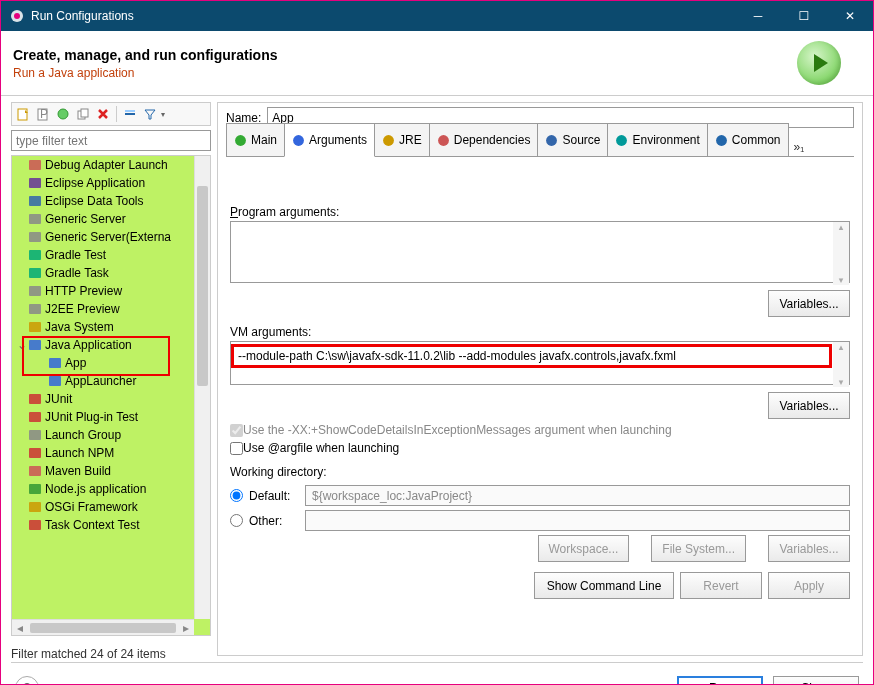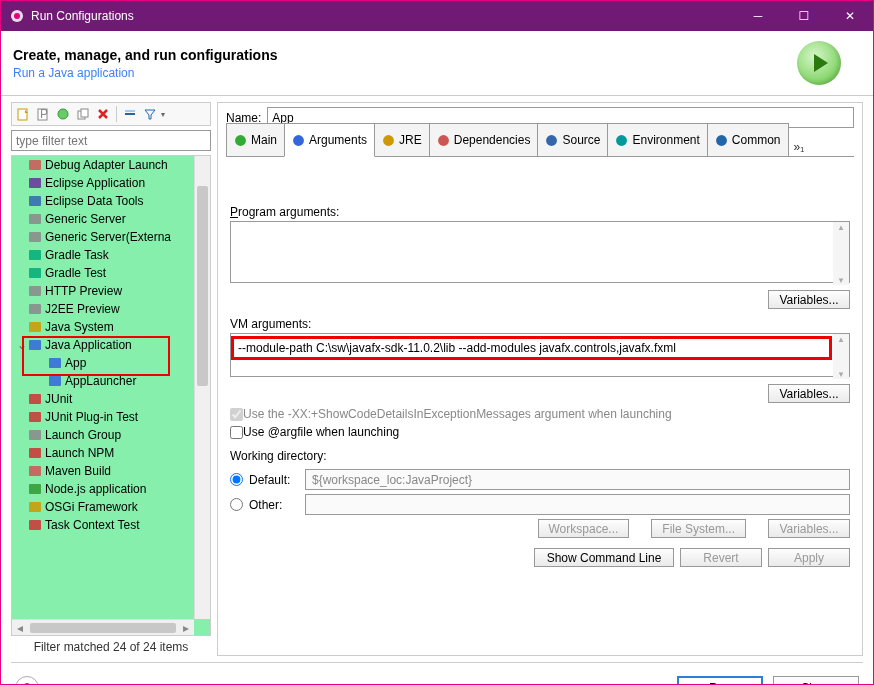--- a/index.html
+++ b/index.html
@@ -1,64 +1,64 @@
 <!DOCTYPE html>
 <html><head>
 <meta charset="utf-8">
 <style>
 * { box-sizing: border-box; margin: 0; padding: 0; font-family: "Segoe UI", Tahoma, sans-serif; font-size: 12px; }
 body { background: #fff; width: 874px; height: 685px; overflow: hidden; border: 1px solid #e6007e; }
-.titlebar { height: 30px; background: #701a75; display: flex; align-items: center; padding-left: 8px; color: #fff; }
+.titlebar { height: 30px; background: #0c4a6e; display: flex; align-items: center; padding-left: 8px; color: #fff; }
 .titlebar .icon { width: 16px; height: 16px; margin-right: 6px; }
 .titlebar .title { flex: 1; color: #fff; }
 .titlebar .wbtn { width: 46px; height: 30px; display: flex; align-items: center; justify-content: center; color: #fff; }
 .header { padding: 10px 32px 10px 12px; border-bottom: 1px solid #ccc; display: flex; align-items: center; background: #fff; }
 .header-text { flex: 1; }
 .header h1 { font-size: 14px; font-weight: bold; color: #000; margin-bottom: 3px; }
-.header .sub { color: #3b82f6; }
+.header .sub { color: #c2410c; }
 .run-circle { width: 44px; height: 44px; border-radius: 50%; background: radial-gradient(circle at 40% 35%, #d6f5c9, #5cc63a); display: flex; align-items: center; justify-content: center; box-shadow: inset -2px -2px 4px rgba(0,0,0,0.15); }
 .run-circle::after { content: ""; border-left: 14px solid #2a7a0f; border-top: 9px solid transparent; border-bottom: 9px solid transparent; margin-left: 4px; }
 .body { display: flex; height: 560px; padding: 6px 10px 0 10px; gap: 6px; }
 .left { width: 200px; display: flex; flex-direction: column; }
 .toolbar { height: 24px; border: 1px solid #ccc; display: flex; align-items: center; gap: 2px; padding: 0 2px; background: #f8f8f8; }
 .tbtn { width: 18px; height: 18px; display: flex; align-items: center; justify-content: center; }
 .filterbox { margin-top: 4px; }
 .filterbox input { width: 100%; height: 21px; border: 1px solid #999; padding: 1px 4px; color: #0f172a; }
-.tree-wrap { flex: 1; border: 1px solid #ccc; margin-top: 4px; overflow: hidden; position: relative; background: #86efac; }
+.tree-wrap { flex: 1; border: 1px solid #ccc; margin-top: 4px; overflow: hidden; position: relative; background: #bef264; }
 .tree { position: absolute; top: 0; left: 0; right: 16px; bottom: 16px; overflow: hidden; }
 .tree-item { height: 18px; display: flex; align-items: center; padding-left: 16px; white-space: nowrap; }
 .tree-item .exp { width: 12px; text-align: center; color: #666; margin-left: -12px; }
 .tree-item .ticon { width: 14px; height: 14px; margin-right: 3px; flex-shrink: 0; }
 .tree-item.indent1 { padding-left: 36px; }
 .tree-item.selected { background: transparent; }
 .highlight-box { border: 2px solid #e00; position: absolute; pointer-events: none; }
 .scroll-v { position: absolute; right: 0; top: 0; bottom: 16px; width: 16px; background: #f0f0f0; border-left: 1px solid #ddd; }
 .scroll-v .thumb { position: absolute; left: 2px; right: 2px; top: 30px; height: 200px; background: #c8c8c8; border-radius: 2px; }
 .scroll-h { position: absolute; left: 0; right: 16px; bottom: 0; height: 16px; background: #f0f0f0; border-top: 1px solid #ddd; display:flex; align-items:center; justify-content:space-between;}
 .scroll-h .arr { width:16px; text-align:center; color:#888;}
 .scroll-h .thumb-h { flex:1; margin:2px; height:10px; background:#c8c8c8; border-radius:2px;}
-.filter-status { height: 20px; padding-top: 4px; color: #333; text-align: center; }
+.filter-status { height: 20px; padding-top: 11px; color: #333; }
 .right { flex: 1; border: 1px solid #ccc; background: #fff; display: flex; flex-direction: column; padding: 4px 8px; }
 .name-row { display: flex; align-items: center; margin-bottom: 6px; }
 .name-row label { margin-right: 6px; }
 .name-row input { flex: 1; height: 21px; border: 1px solid #999; padding: 1px 4px; }
 .tabs { display: flex; border-bottom: 1px solid #999; height: 23px; align-items: flex-end; }
 .tab { height: 22px; border: 1px solid #999; border-bottom: none; background: #f4f4f4; padding: 16px 7px; display: flex; align-items: center; gap: 4px; margin-right: -1px; position: relative; }
 .tab.active { background: #fff; z-index: 2; border-bottom: 1px solid #fff; margin-bottom: -1px; }
 .tab .ticon2 { width: 13px; height: 13px; }
 .tab-overflow { padding: 2px 6px; color: #333; }
 .tabbody { flex: 1; padding: 8px 4px 4px 4px; display: flex; flex-direction: column; overflow: hidden; }
 .group-label { margin-bottom: 2px; color: #000; text-decoration: underline; text-decoration-color: transparent; margin-top: 40px; }
 .group-label .ul { text-decoration: underline; }
 .textarea-wrap { position: relative; }
 textarea { width: 100%; border: 1px solid #999; resize: none; padding: 2px 4px; font-family: inherit; }
 .ta-scroll { position:absolute; right:1px; top:1px; bottom:1px; width:16px; background:#f5f5f5; display:flex; flex-direction:column; justify-content:space-between; align-items:center;}
 .ta-scroll span{color:#aaa;font-size:9px;}
 .btn-row { display: flex; justify-content: flex-end; margin-top: 4px; }
-button.std { min-width: 82px; height: 19px; border: 1px solid #999; background: linear-gradient(#fdfdfd,#eaeaea); padding: 0 10px; }
+button.std { min-width: 82px; height: 27px; border: 1px solid #999; background: linear-gradient(#fdfdfd,#eaeaea); padding: 0 10px; }
 button.std:disabled { color: #999; }
 .vm-box { border: 3px solid #e00; padding: 2px 4px; margin-top: 2px; height: 24px; }
 .check-row { display: flex; align-items: center; margin-top: 4px; gap: 0; }
 .check-row input[type=checkbox] { width: 13px; height: 13px; }
 .check-row.disabled { color: #888; }
 .radio-row { display: flex; align-items: center; gap: 6px; margin-top: 4px; }
 .wd-input { flex: 1; height: 21px; border: 1px solid #999; background: #fafafa; color: #888; padding: 1px 6px; }
 .bottom-right-btns { display: flex; justify-content: flex-end; gap: 6px; margin-top: 10px; }
 .footer { height: 50px; border-top: 1px solid #ccc; margin: 6px 10px 0 10px; display: flex; align-items: center; justify-content: space-between; padding: 0 4px; }
 .help-circle { width: 24px; height: 24px; border: 1px solid #aaa; border-radius: 50%; display: flex; align-items: center; justify-content: center; color: #666; font-size: 14px; }
@@ -173,28 +173,28 @@
             <svg class="ticon" viewBox="0 0 14 14">
               <rect x="1" y="2" width="12" height="10" rx="1" fill="#888" opacity="0.85"></rect>
             </svg>
             <span>Generic Server(Externa</span>
           </div>
           <div class="tree-item">
             <span class="exp"></span>
             <svg class="ticon" viewBox="0 0 14 14">
               <rect x="1" y="2" width="12" height="10" rx="1" fill="#0a7" opacity="0.85"></rect>
             </svg>
+            <span>Gradle Test</span>
+          </div>
+          <div class="tree-item">
+            <span class="exp"></span>
+            <svg class="ticon" viewBox="0 0 14 14">
+              <rect x="1" y="2" width="12" height="10" rx="1" fill="#0a7" opacity="0.85"></rect>
+            </svg>
             <span>Gradle Task</span>
-          </div>
-          <div class="tree-item">
-            <span class="exp"></span>
-            <svg class="ticon" viewBox="0 0 14 14">
-              <rect x="1" y="2" width="12" height="10" rx="1" fill="#0a7" opacity="0.85"></rect>
-            </svg>
-            <span>Gradle Test</span>
           </div>
           <div class="tree-item">
             <span class="exp"></span>
             <svg class="ticon" viewBox="0 0 14 14">
               <rect x="1" y="2" width="12" height="10" rx="1" fill="#888" opacity="0.85"></rect>
             </svg>
             <span>HTTP Preview</span>
           </div>
           <div class="tree-item">
             <span class="exp"></span>

